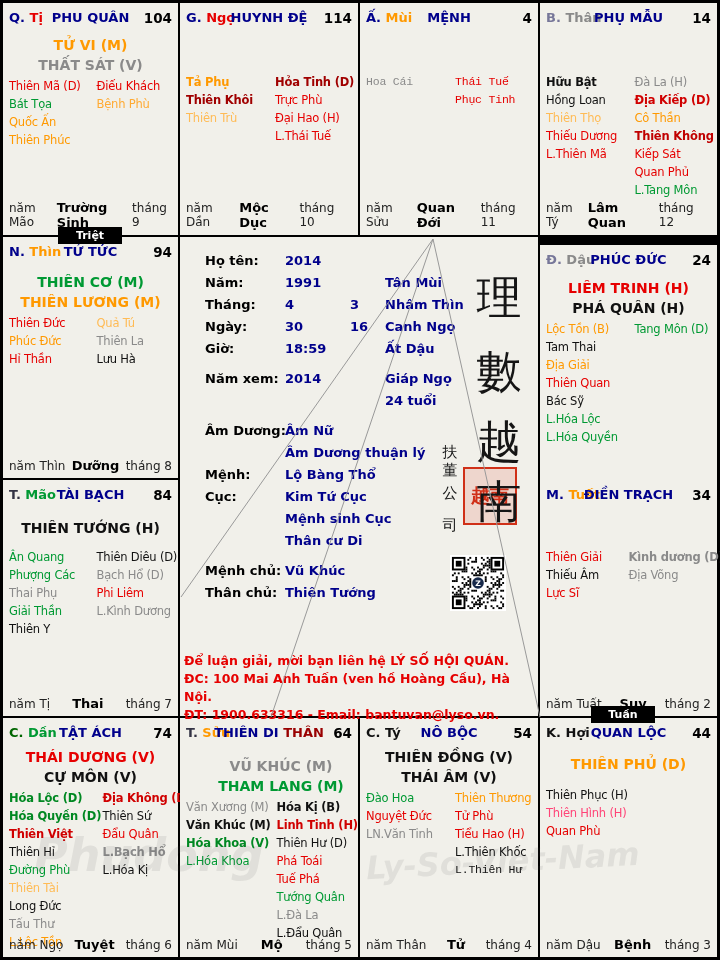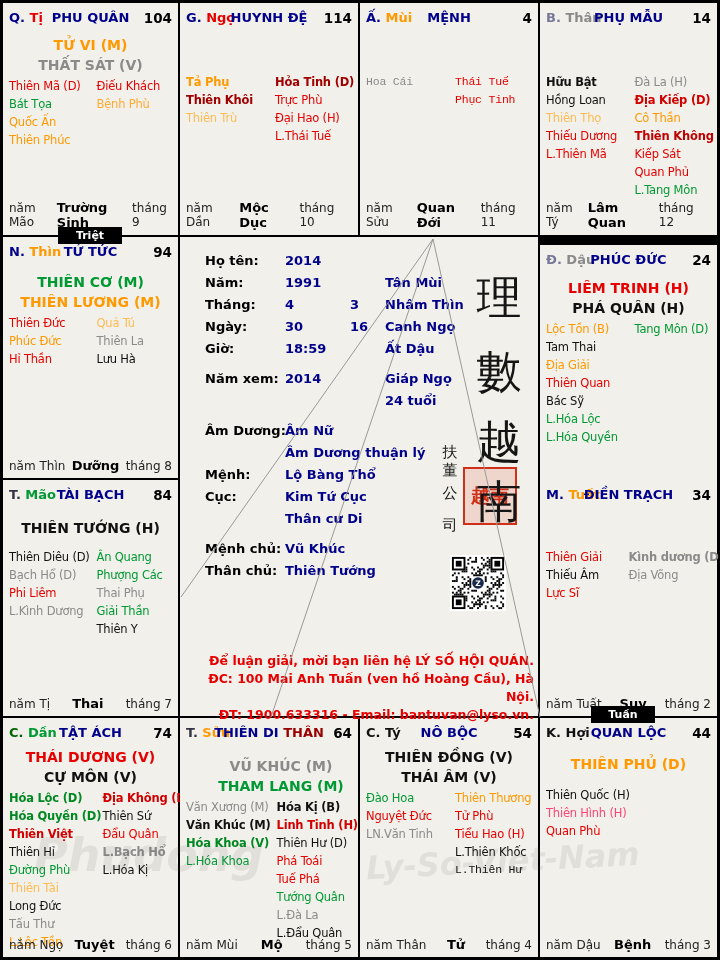--- a/index.html
+++ b/index.html
@@ -17,21 +17,21 @@
   .stage{font-weight:bold;font-size:13px;color:#000}
   .badge{position:absolute;width:64px;background:#000;color:#fff;font-size:11px;font-weight:bold;text-align:center;padding:2px 0;z-index:10}
   #center{position:absolute;left:180px;top:237px;width:358px;height:479px;background:#f1f0ea}
   #center-rows{position:absolute;left:0;right:0;top:16px}
   .crow{position:relative;height:22px;font-size:13px;font-weight:bold}
   .crow.gap{margin-top:8px}
   .clabel{position:absolute;left:25px;color:#000;white-space:nowrap}
   .c1{position:absolute;left:105px;color:#00008B;white-space:nowrap}
   .c2{position:absolute;left:170px;color:#00008B;white-space:nowrap}
   .cp{position:absolute;left:205px;color:#00008B;white-space:nowrap}
-  #contact{position:absolute;left:4px;right:4px;top:415px;text-align:right;
+  #contact{position:absolute;left:4px;right:4px;top:415px;text-align:left;
            color:#e60000;font-weight:bold;font-size:12.5px;line-height:18px;z-index:3}
   .big-ch{position:absolute;left:293px;width:52px;text-align:center;font-size:45px;line-height:1;
           color:#151515;font-family:"DejaVu Serif","Liberation Serif",serif;z-index:3}
   .small-ch{position:absolute;left:261px;width:18px;text-align:center;font-size:15px;line-height:1;
           color:#151515;font-family:"DejaVu Serif","Liberation Serif",serif;z-index:3}
   #seal{position:absolute;left:283px;top:230px;width:50px;height:54px;border:2px solid #d03018;
         background:rgba(220,60,30,.14);z-index:2;display:flex;align-items:center;justify-content:center;
         color:#d03018;font-size:19px;font-weight:bold;font-family:"DejaVu Serif",serif}
   #qr{position:absolute;left:270px;top:315px;z-index:2}
   #lines{position:absolute;left:0;top:0;z-index:5;pointer-events:none}
@@ -99,20 +99,26 @@
         </div>
         <div class="crow">
           <span class="clabel">Mệnh:</span>
           <span class="c1">Lộ Bàng Thổ</span>
           <span class="c2"></span>
           <span class="cp"></span>
         </div>
         <div class="crow">
           <span class="clabel">Cục:</span>
           <span class="c1">Kim Tứ Cục</span>
+          <span class="c2"></span>
+          <span class="cp"></span>
+        </div>
+        <div class="crow">
+          <span class="clabel"></span>
+          <span class="c1">Mệnh sinh Cục</span>
           <span class="c2"></span>
           <span class="cp"></span>
         </div>
         <div class="crow">
           <span class="clabel"></span>
           <span class="c1">Thân cư Di</span>
           <span class="c2"></span>
           <span class="cp"></span>
         </div>
         <div class="crow gap">
@@ -513,31 +519,31 @@
       <div class="hd">
         <span class="sb"><span style="color: rgb(51, 51, 68);">T.</span><span style="color: rgb(0, 153, 51);">&nbsp;Mão</span></span>
         <span class="hname"><span>TÀI BẠCH</span></span>
         <span class="num">84</span>
       </div>
       <div class="mains" style="margin: 14px 0px 10px;">
         <div class="mline" style="color: rgb(17, 17, 17);">THIÊN TƯỚNG (H)</div>
       </div>
       <div class="cols">
         <div class="col">
-          <div class="srow" style="color: rgb(17, 17, 17);">Thiên Diêu (D)</div>
-          <div class="srow" style="color: rgb(138, 138, 138);">Bạch Hổ (D)</div>
-          <div class="srow" style="color: rgb(230, 0, 0);">Phi Liêm</div>
-          <div class="srow" style="color: rgb(138, 138, 138);">L.Kình Dương</div>
-        </div>
-        <div class="col">
           <div class="srow" style="color: rgb(0, 153, 51);">Ân Quang</div>
           <div class="srow" style="color: rgb(0, 153, 51);">Phượng Các</div>
           <div class="srow" style="color: rgb(138, 138, 138);">Thai Phụ</div>
           <div class="srow" style="color: rgb(0, 153, 51);">Giải Thần</div>
           <div class="srow" style="color: rgb(17, 17, 17);">Thiên Y</div>
+        </div>
+        <div class="col">
+          <div class="srow" style="color: rgb(17, 17, 17);">Thiên Diêu (D)</div>
+          <div class="srow" style="color: rgb(138, 138, 138);">Bạch Hổ (D)</div>
+          <div class="srow" style="color: rgb(230, 0, 0);">Phi Liêm</div>
+          <div class="srow" style="color: rgb(138, 138, 138);">L.Kình Dương</div>
         </div>
       </div>
       <div class="ft">
         <span>năm Tị</span>
         <span class="stage">Thai</span>
         <span>tháng 7</span>
       </div>
     </div>
     <div class="cell" style="left: 540px; top: 480px; width: 177px; height: 236px;">
       <div class="hd">
@@ -666,21 +672,21 @@
       <div class="hd">
         <span class="sb"><span style="color: rgb(17, 17, 17);">K.</span><span style="color: rgb(17, 17, 17);">&nbsp;Hợi</span></span>
         <span class="hname"><span>QUAN LỘC</span></span>
         <span class="num">44</span>
       </div>
       <div class="mains" style="margin: 12px 0px;">
         <div class="mline" style="color: rgb(255, 153, 0);">THIÊN PHỦ (D)</div>
       </div>
       <div class="cols">
         <div class="col">
-          <div class="srow" style="color: rgb(17, 17, 17);">Thiên Quốc (H)</div>
+          <div class="srow" style="color: rgb(17, 17, 17);">Thiên Phục (H)</div>
           <div class="srow" style="color: rgb(255, 68, 119);">Thiên Hình (H)</div>
           <div class="srow" style="color: rgb(230, 0, 0);">Quan Phù</div>
         </div>
       </div>
       <div class="ft">
         <span>năm Dậu</span>
         <span class="stage">Bệnh</span>
         <span>tháng 3</span>
       </div>
     </div>

